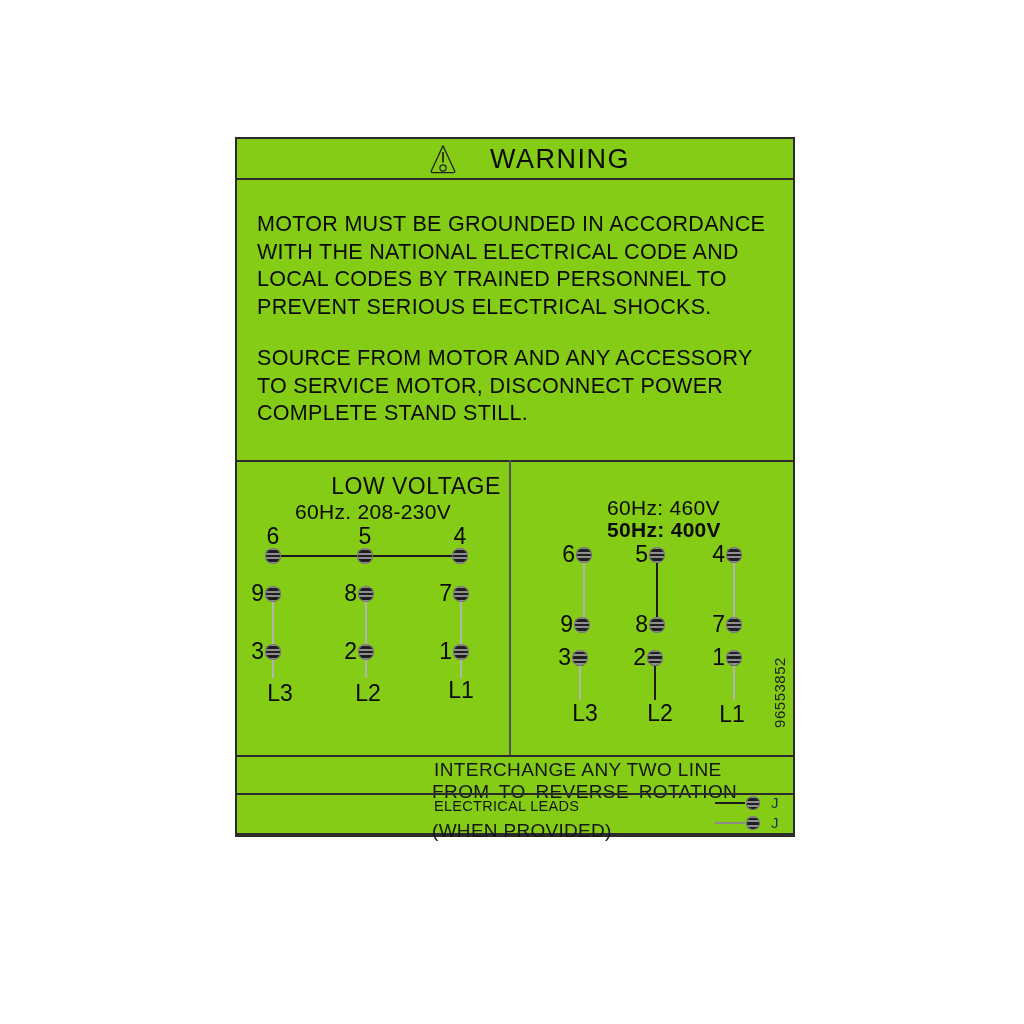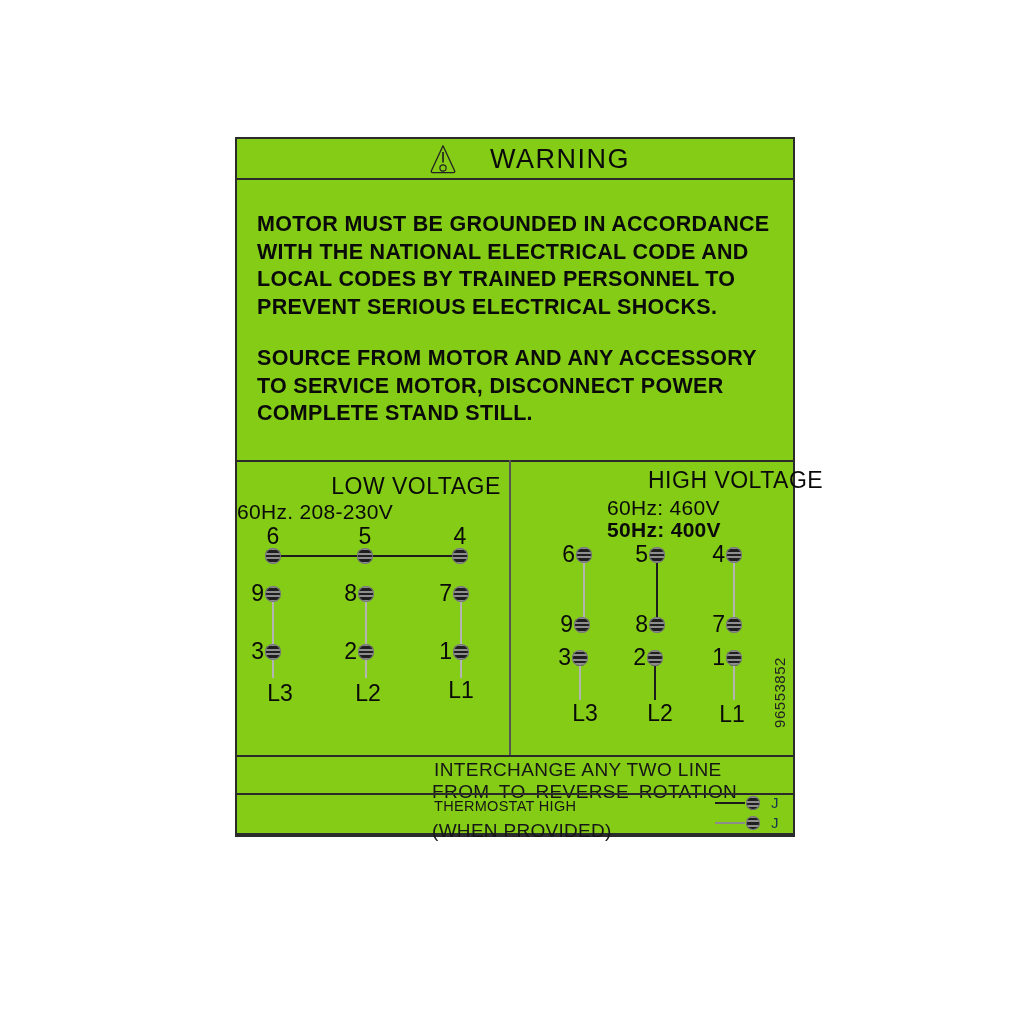--- a/index.html
+++ b/index.html
@@ -19,30 +19,30 @@
   .vdivider { position:absolute; left:272px; top:321px; width:1.5px; height:297px; background:#555; }
 
   
   .warn-icon { position:absolute; left:193px; top:5px; }
   .warning-title {
     position:absolute; left:223px; top:5px; width:200px; text-align:center;
     font-size:27px; letter-spacing:1.5px; color:#0a0a0a;
   }
 
   
-  .para { position:absolute; left:20px; width:520px;font-weight:bold; }
+  .para { position:absolute; left:20px; width:520px; }
   .p1 { top:72px; }
   .p2 { top:206px; }
   .tline { font-size:21.5px; letter-spacing:0.3px; line-height:27.5px; white-space:nowrap; color:#0a0a0a; }
 
   
   .pane-title { position:absolute; font-size:23px; letter-spacing:0.5px; color:#0a0a0a; white-space:nowrap;padding-left:43px; }
   .pane-sub   { position:absolute; font-size:21px; letter-spacing:0.3px; color:#0a0a0a; white-space:nowrap; }
   .lv-title { left:0; top:334px; width:272px; text-align:center; }
-  .lv-sub   { left:0; top:361px; width:272px; }
+  .lv-sub   { left:0; top:361px; width:272px; text-align:center; }
   .hv-title { left:368px; top:328px; }
   .hv-f60   { left:370px; top:357px; }
   .hv-f50   { left:370px; top:379px;font-weight:bold; }
 
   .wire { position:absolute; background:#b4b4b4; }
   .wire.black { background:#1c1c1c; }
   .wire.h { height:1.5px; }
   .wire.v { width:2px; }
   .wire.v.black { width:1.5px; }
 
@@ -146,21 +146,20 @@
     </div>
     <div class="term num-left" style="left:224px; top:513px;">
       <span class="num">1</span>
         <span class="dot"></span>
     </div>
 
     <div class="lead-label" style="left:43px;  top:554px;">L3</div>
     <div class="lead-label" style="left:131px; top:554px;">L2</div>
     <div class="lead-label" style="left:224px; top:551px;">L1</div>
 
-    <div class="pane-title hv-title">HIGH VOLTAGE</div>
     <div class="pane-sub hv-f60">60Hz: 460V</div>
     <div class="pane-sub hv-f50">50Hz: 400V</div>
 
     <div class="wire v" style="left:346px; top:416px; height:70px;"></div>
     <div class="wire v black" style="left:419px; top:416px; height:70px;"></div>
     <div class="wire v" style="left:496px; top:416px; height:70px;"></div>
     <div class="wire v" style="left:342px; top:519px; height:42px;"></div>
     <div class="wire v black" style="left:417px; top:519px; height:42px;"></div>
     <div class="wire v" style="left:496px; top:519px; height:42px;"></div>
 
@@ -207,21 +206,21 @@
     <div class="lead-label" style="left:423px; top:574px;">L2</div>
     <div class="lead-label" style="left:495px; top:575px;">L1</div>
 
     <div class="part-number">96553852</div>
 
     <div class="sep" style="top:616px"></div>
     <div class="foot-text" style="left:197px; top:620px; letter-spacing:0.4px;">INTERCHANGE ANY TWO LINE</div>
     <div class="foot-text spread" style="left:195px; top:642px; letter-spacing:0.4px;">FROM TO REVERSE ROTATION</div>
 
     <div class="sep thick" style="top:654px"></div>
-    <div class="foot-text" style="left:197px; top:659px; font-size:14.5px; letter-spacing:0.3px;">THERMOSTAT HIGH</div>
+    <div class="foot-text" style="left:197px; top:659px; font-size:14.5px; letter-spacing:0.3px;">ELECTRICAL LEADS</div>
     <div class="foot-text" style="left:195px; top:681px; letter-spacing:0.3px;">(WHEN PROVIDED)</div>
 
     <div class="wire h black" style="left:478px; top:663px; width:30px;"></div>
     <div class="term" style="left:516px; top:664px;">
       <span class="dot small"></span>
     </div>
     <div class="j-label" style="left:534px; top:655px;">J</div>
 
     <div class="wire h" style="left:478px; top:683px; width:30px; background:#8c8c8c;"></div>
     <div class="term" style="left:516px; top:684px;">

